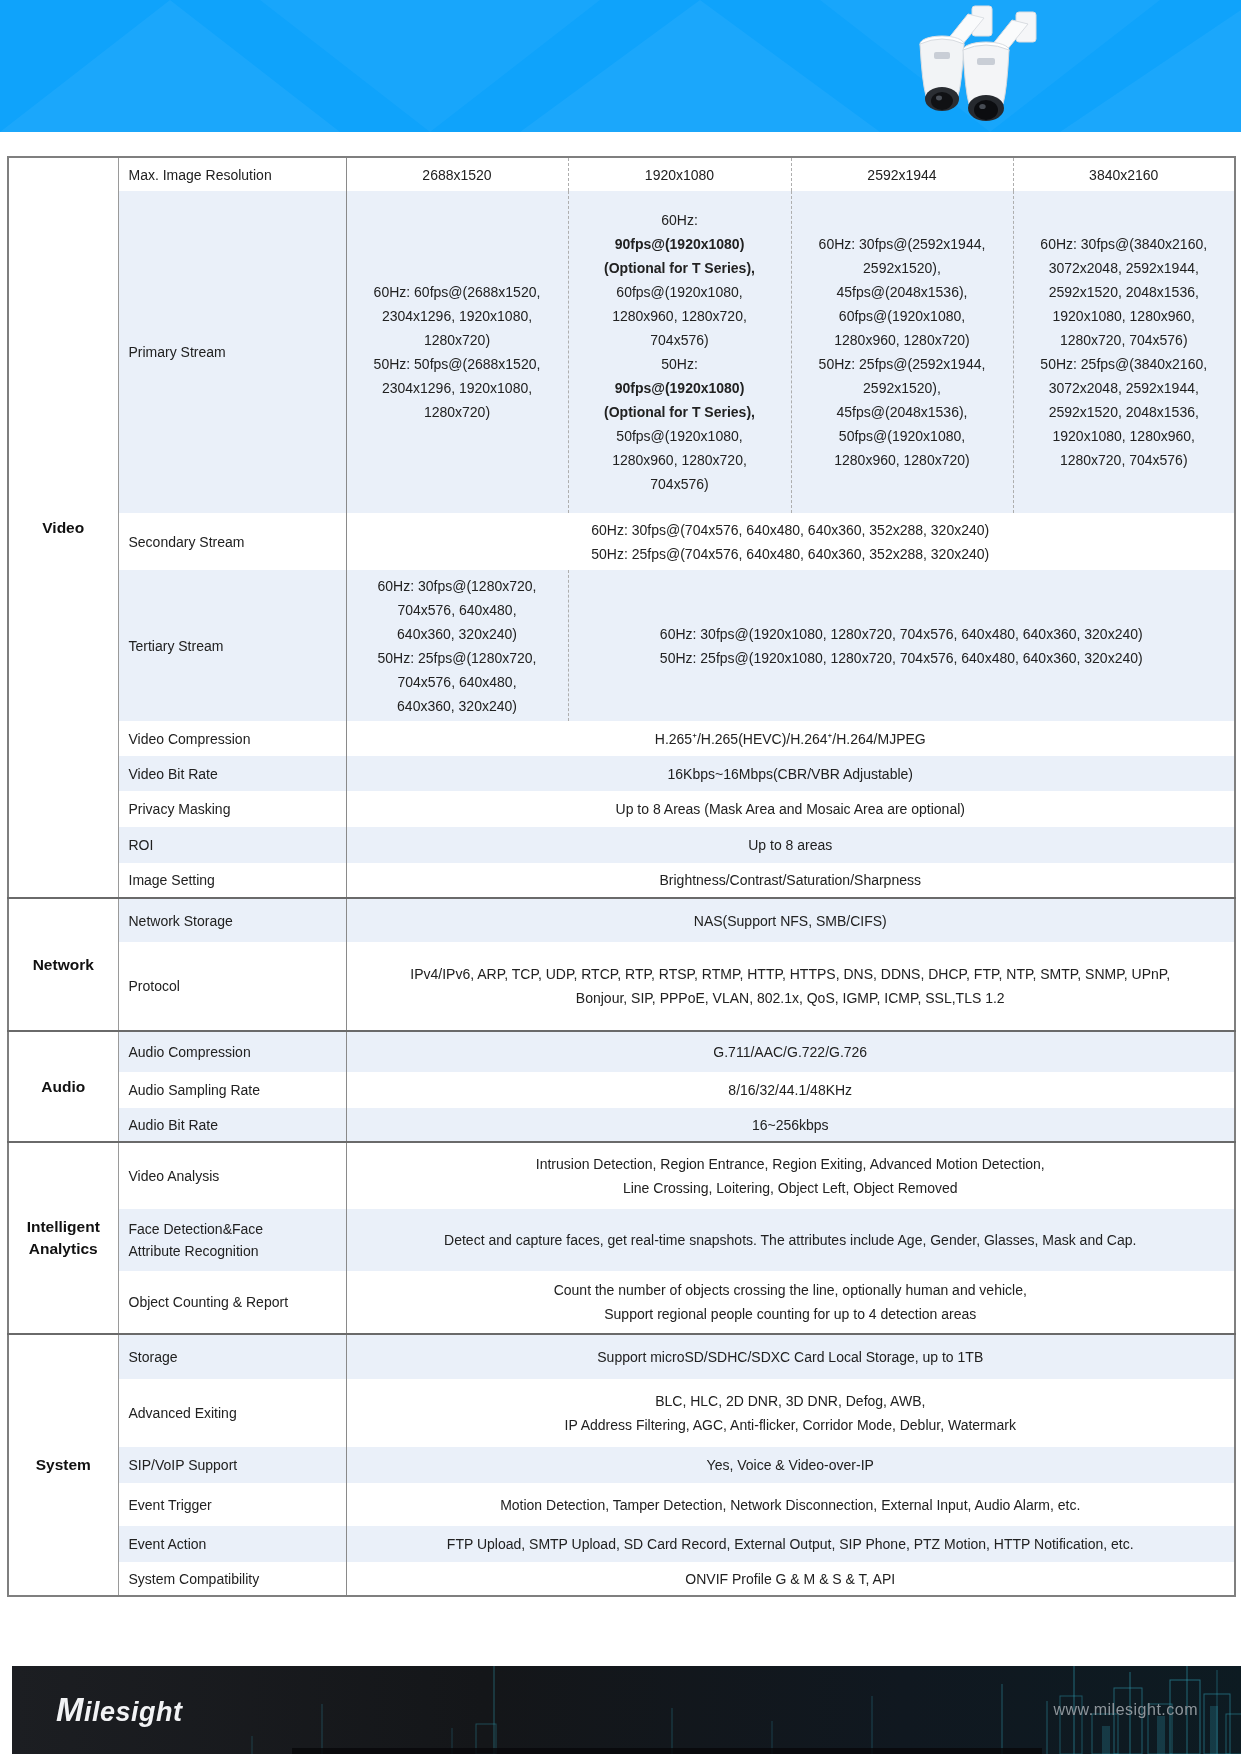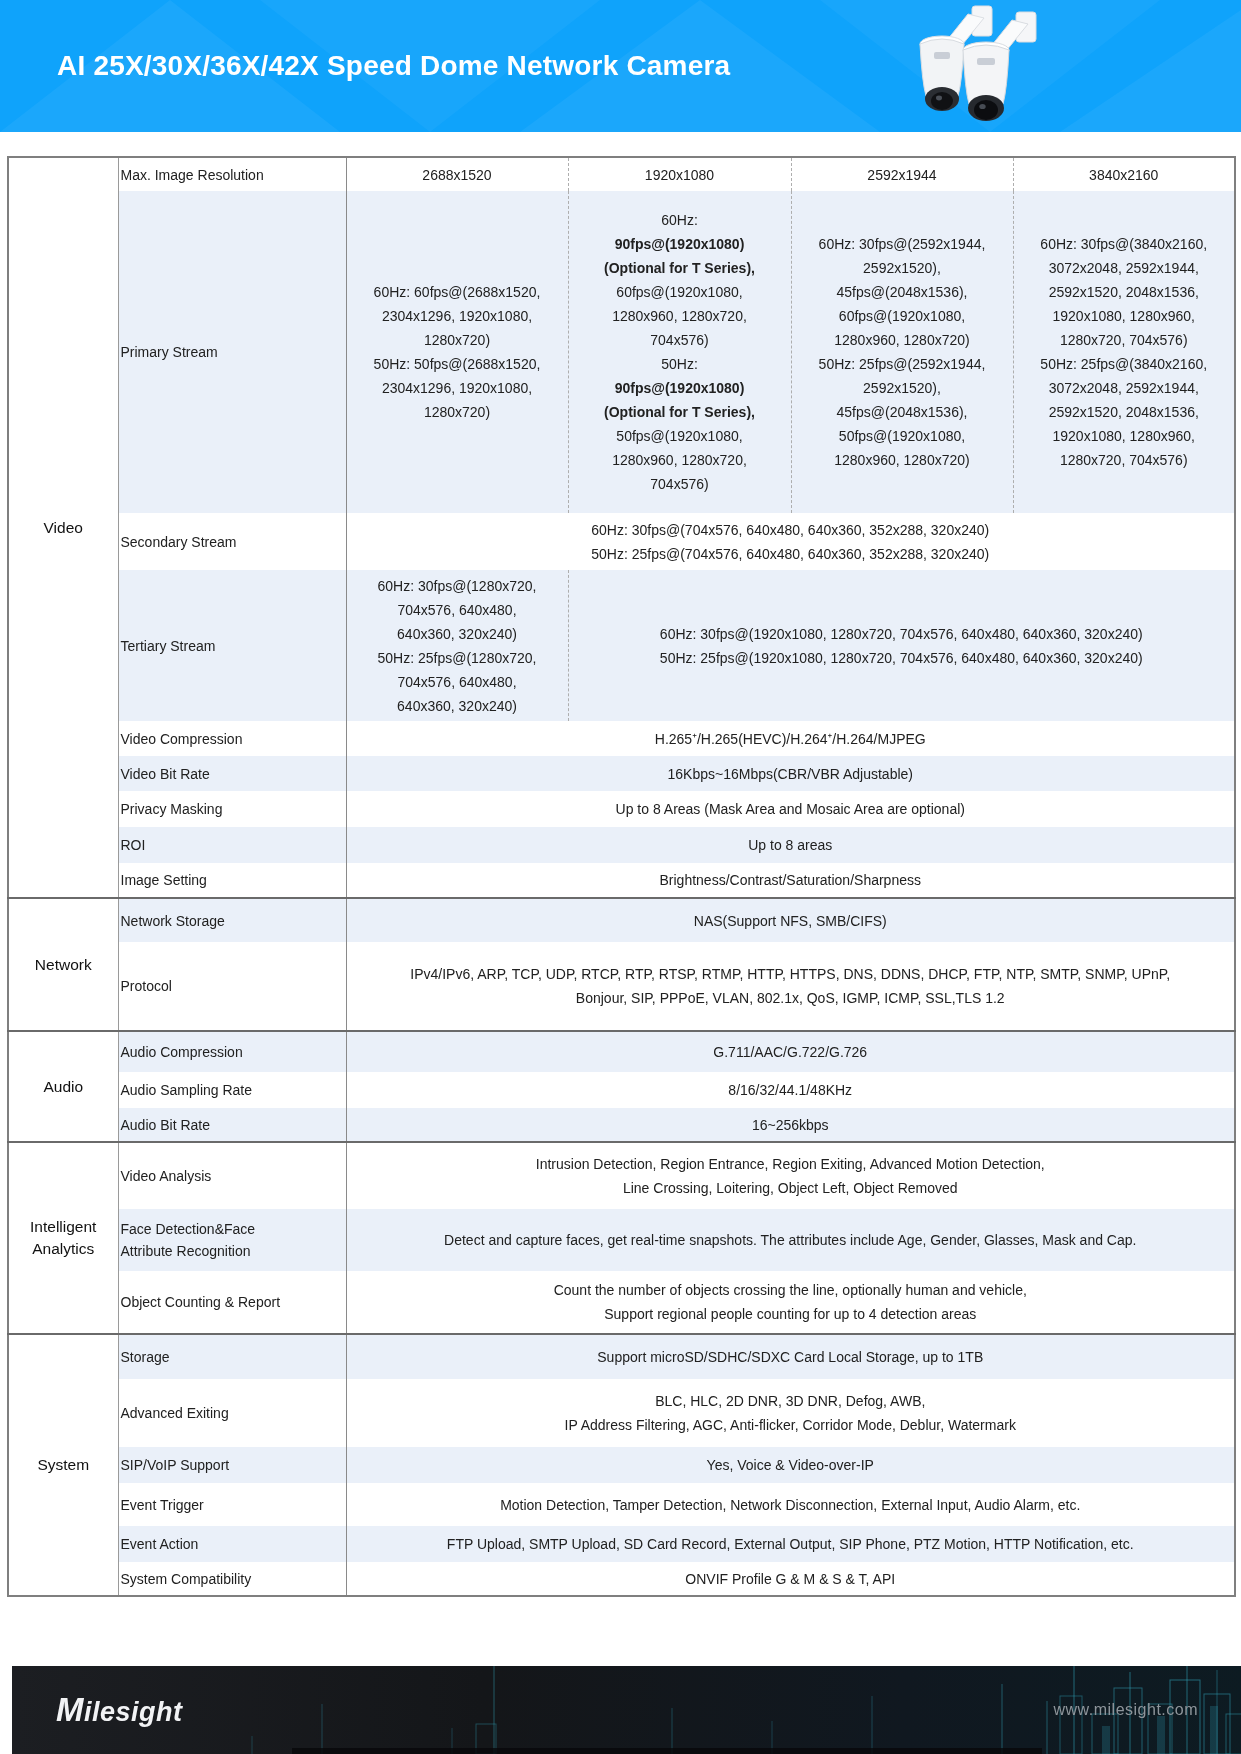--- a/index.html
+++ b/index.html
@@ -16,25 +16,25 @@
   }
   .camera-art{position:absolute;top:4px;right:195px;}
   
   .spec-wrap{position:absolute;top:156px;left:7px;width:1227px;}
   table.spec{
     width:1227px;border-collapse:collapse;table-layout:fixed;
     border:2px solid #7f7f7f;font-size:14px;color:#212121;
   }
   td{vertical-align:middle;padding:2px 6px;line-height:24px;word-wrap:break-word;}
   td.cat{
-    background:#ffffff;text-align:center;font-weight:normal;font-size:15.5px;color:#111;
+    background:#ffffff;text-align:center;font-weight:bold;font-size:15.5px;color:#111;
     border-right:1px solid #9a9a9a;line-height:22px;white-space:pre-line;
   }
   td.param{
-    text-align:left;padding-left:2px;border-right:1px solid #8a8a8a;
+    text-align:left;padding-left:10px;border-right:1px solid #8a8a8a;
     white-space:pre-line;line-height:22px;
   }
   td.val{text-align:center;}
   td.dash{border-left:1px dashed #aeaeae;}
   tr.blue td{background:#eaf0f9;}
   tr.blue td.cat{background:#ffffff;}
   tr.sec td{border-top:2px solid #6a6a6a;}
   .pre{white-space:pre-line;}
   .ln{display:block;line-height:24px;text-align:center;}
   .bd{font-weight:bold;}
@@ -60,21 +60,20 @@
 <div class="page">
 
   <div class="banner">
     <svg class="poly" width="1241" height="132" viewBox="0 0 1241 132">
       <polygon points="0,132 170,0 340,132" fill="#ffffff" opacity="0.05"></polygon>
       <polygon points="260,0 430,132 600,0" fill="#ffffff" opacity="0.04"></polygon>
       <polygon points="520,132 700,0 880,132" fill="#ffffff" opacity="0.05"></polygon>
       <polygon points="820,0 990,132 1160,0" fill="#ffffff" opacity="0.04"></polygon>
       <polygon points="1060,132 1241,10 1241,132" fill="#ffffff" opacity="0.05"></polygon>
     </svg>
-    <div class="banner-title">AI 25X/30X/36X/42X Speed Dome Network Camera</div>
     <svg class="camera-art" width="160" height="128" viewBox="0 0 160 128">
 
       <g>
         <rect x="86" y="2" width="20" height="30" rx="3" fill="#f5f6f8" stroke="#dcdfe4"></rect>
         <path d="M58,40 L82,10 L98,14 L72,46 Z" fill="#fafbfc" stroke="#dcdfe4"></path>
         <ellipse cx="56" cy="40" rx="22" ry="8" fill="#ffffff" stroke="#dcdfe4"></ellipse>
         <path d="M34,40 Q36,78 40,92 Q56,102 72,92 Q76,78 78,40 Q56,30 34,40 Z" fill="#f2f4f6" stroke="#d8dce1"></path>
         <ellipse cx="56" cy="95" rx="17" ry="12" fill="#2a2d32"></ellipse>
         <ellipse cx="56" cy="97" rx="11" ry="9" fill="#101114"></ellipse>
         <ellipse cx="53" cy="94" rx="3" ry="2.4" fill="#4a4f57"></ellipse>

